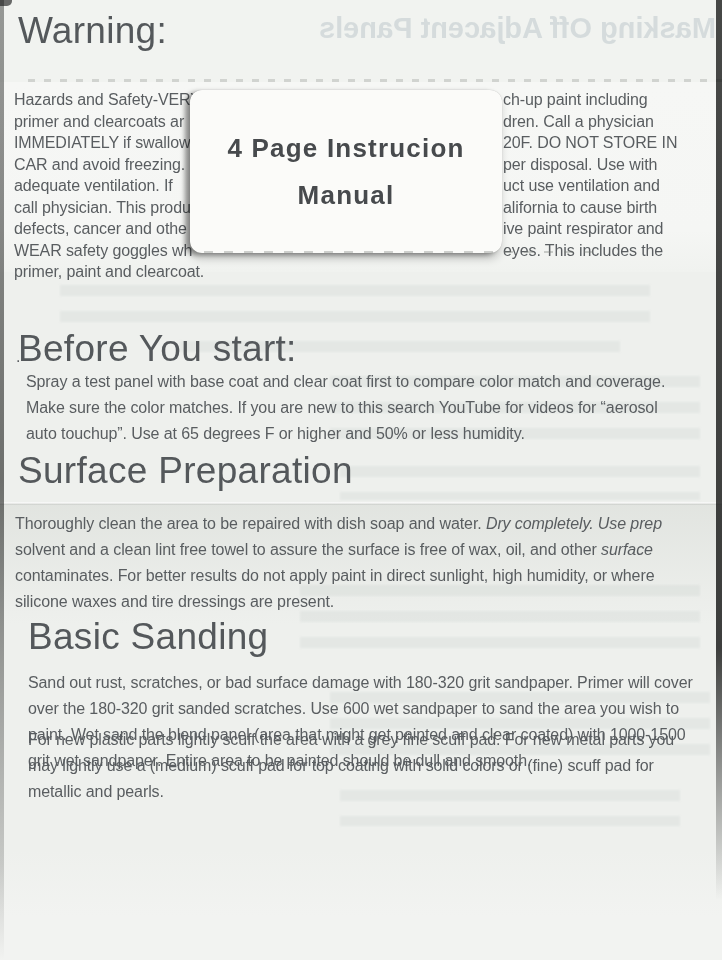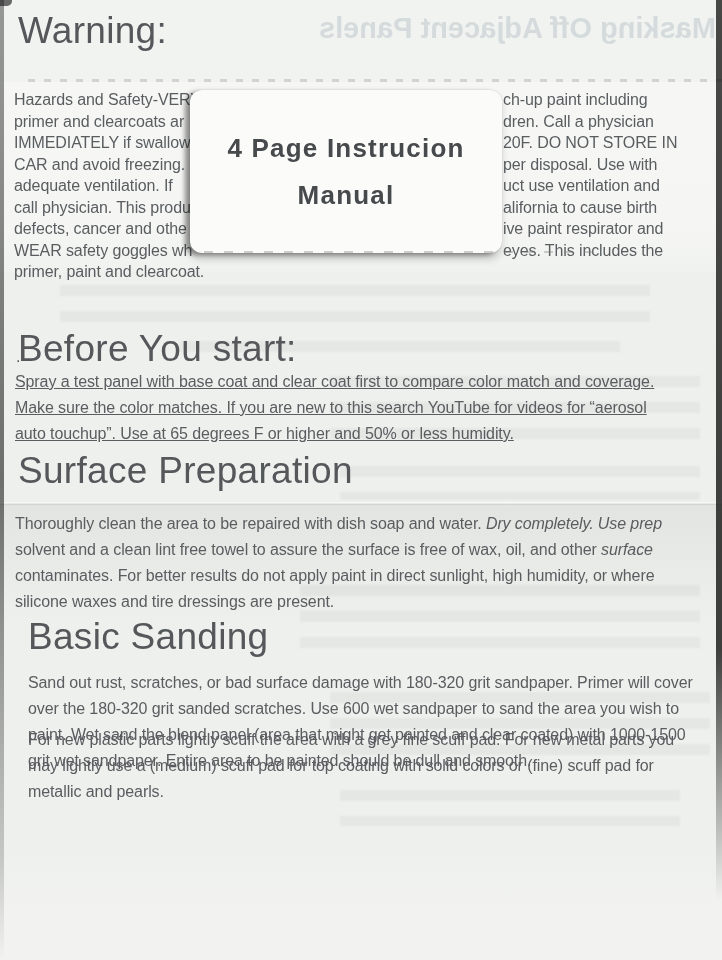--- a/index.html
+++ b/index.html
@@ -121,21 +121,21 @@
   </div>
 
   <div class="sticker">
     <div class="st-line">4 Page Instrucion</div>
     <div class="st-line">Manual</div>
   </div>
   <div class="sticker-dash"></div>
 
   <div class="h1" style="left:18px;top:305px;margin-top:23px;">Before You start:</div>
   <div class="stray-dot" style="left:16px;top:348px;">.</div>
-  <div class="body" style="left:15px;top:369px;text-decoration:underline;">Spray a test panel with base coat and clear coat first to compare color match and coverage.<br>Make sure the color matches.  If you are new to this search YouTube for videos for “aerosol<br>auto touchup”.  Use at 65 degrees F or higher and 50% or less humidity.</div>
+  <div class="body" style="left:26px;top:369px;">Spray a test panel with base coat and clear coat first to compare color match and coverage.<br>Make sure the color matches.  If you are new to this search YouTube for videos for “aerosol<br>auto touchup”.  Use at 65 degrees F or higher and 50% or less humidity.</div>
 
   <div class="h1" style="left:18px;top:450px;">Surface Preparation</div>
   <div class="body" style="left:15px;top:511px;"><span>Thoroughly clean the area to be repaired with dish soap and water.  </span><span class="it">Dry completely. Use prep</span><br><span>solvent and a clean lint free towel to assure the surface is free of wax, oil, and other </span><span class="it">surface</span><br><span>contaminates. For better results do not apply paint in direct sunlight, high humidity, or where</span><br><span>silicone waxes and tire dressings are present.</span></div>
 
   <div class="h1" style="left:28px;top:616px;">Basic Sanding</div>
   <div class="body" style="left:28px;top:670px;">Sand out rust, scratches, or bad surface damage with 180-320 grit sandpaper. Primer will cover<br>over the 180-320 grit sanded scratches. Use 600 wet sandpaper to sand the area you wish to<br>paint. Wet sand the blend panel (area that might get painted and clear coated) with 1000-1500<br>grit wet sandpaper. Entire area to be painted should be dull and smooth.</div>
   <div class="body" style="left:28px;top:727px;">For new plastic parts lightly scuff the area with a grey fine scuff pad. For new metal parts you<br>may lightly use a (medium) scuff pad for top coating with solid colors or (fine) scuff pad for<br>metallic and pearls.</div>
 
   <div class="edge-left"></div>
   <div class="edge-right"></div>

